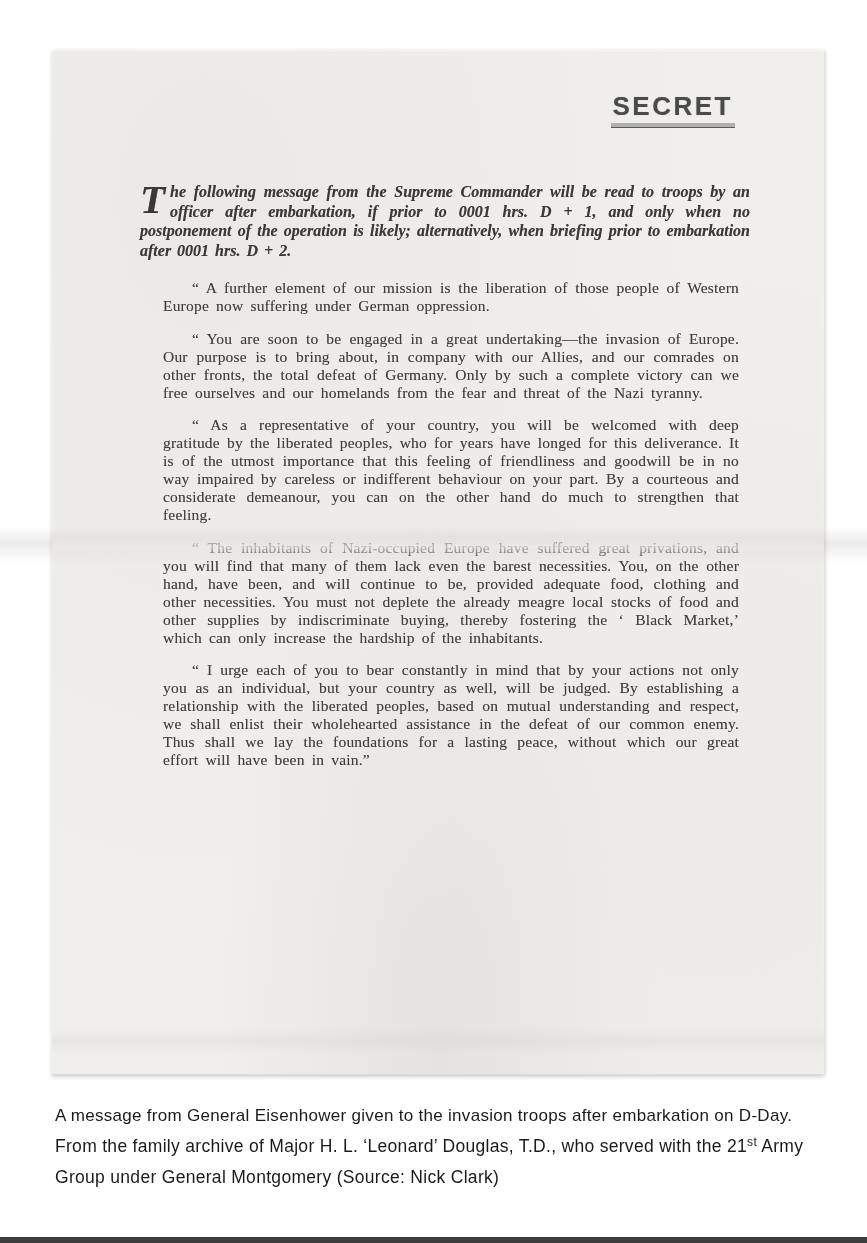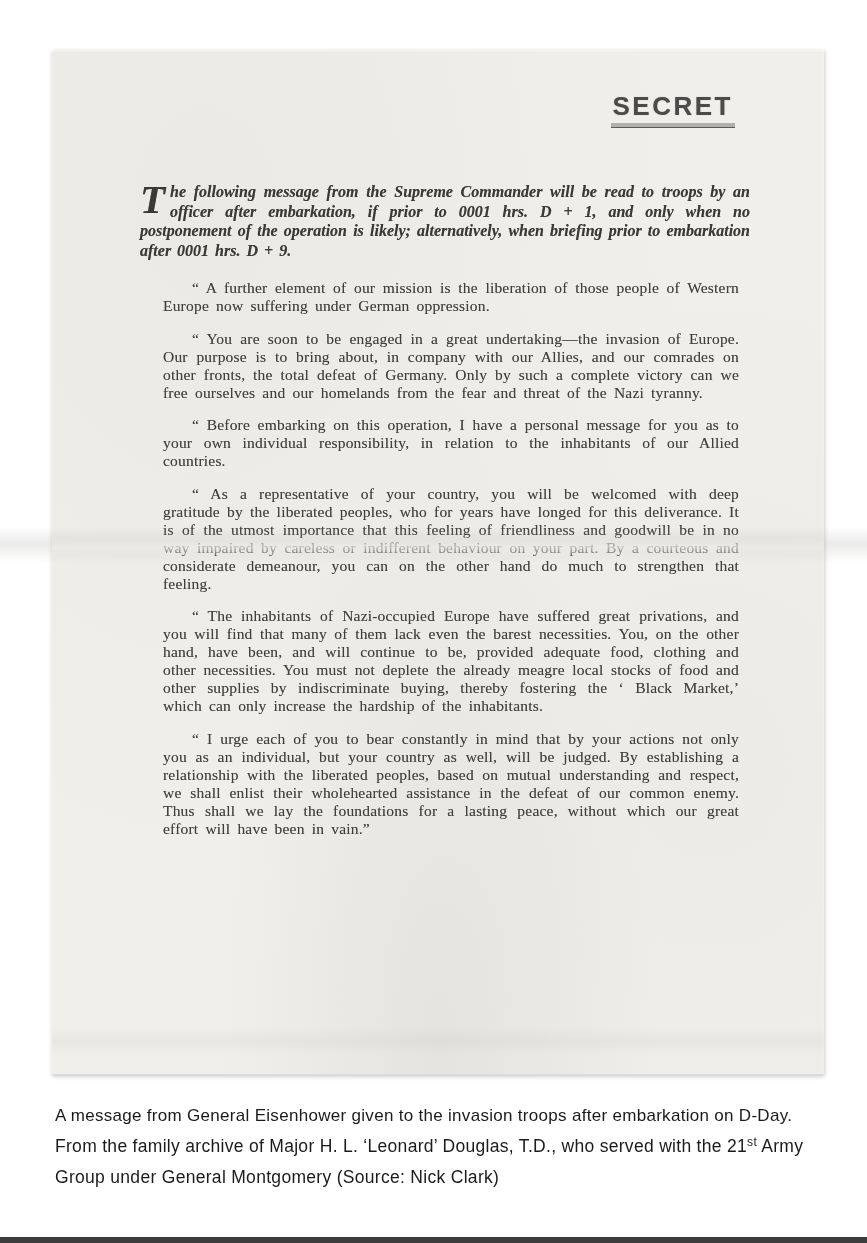--- a/index.html
+++ b/index.html
@@ -157,27 +157,26 @@
 </head>
 <body>
 
 <div id="canvas">
 
   <div class="paper">
 
     <div class="secret">SECRET</div>
 
     <div class="intro">
-      <span class="dropcap">T</span><span>he following message from the Supreme Commander will be read to troops by an officer after embarkation, if prior to 0001 hrs. D + 1, and only when no postponement of the operation is likely; alternatively, when briefing prior to embarkation after 0001 hrs. D + 9.</span>
+      <span class="dropcap">T</span><span>he following message from the Supreme Commander will be read to troops by an officer after embarkation, if prior to 0001 hrs. D + 1, and only when no postponement of the operation is likely; alternatively, when briefing prior to embarkation after 0001 hrs. D + 2.</span>
     </div>
 
     <div class="body-text">
       <p>“ A further element of our mission is the liberation of those people of Western Europe now suffering under German oppression.</p>
       <p>“ You are soon to be engaged in a great undertaking—the invasion of Europe.  Our purpose is to bring about, in company with our Allies, and our comrades on other fronts, the total defeat of Germany.  Only by such a complete victory can we free ourselves and our homelands from the fear and threat of the Nazi tyranny.</p>
-      <p>“ Before embarking on this operation, I have a personal message for you as to your own individual responsibility, in relation to the inhabitants of our Allied countries.</p>
       <p>“ As a representative of your country, you will be welcomed with deep gratitude by the liberated peoples, who for years have longed for this deliverance.  It is of the utmost importance that this feeling of friendliness and goodwill be in no way impaired by careless or indifferent behaviour on your part.  By a courteous and considerate demeanour, you can on the other hand do much to strengthen that feeling.</p>
       <p>“ The inhabitants of Nazi-occupied Europe have suffered great privations, and you will find that many of them lack even the barest necessities.  You, on the other hand, have been, and will continue to be, provided adequate food, clothing and other necessities.  You must not deplete the already meagre local stocks of food and other supplies by indiscriminate buying, thereby fostering the ‘ Black Market,’ which can only increase the hardship of the inhabitants.</p>
       <p>“ I urge each of you to bear constantly in mind that by your actions not only you as an individual, but your country as well, will be judged.  By establishing a relationship with the liberated peoples, based on mutual understanding and respect, we shall enlist their wholehearted assistance in the defeat of our common enemy.  Thus shall we lay the foundations for a lasting peace, without which our great effort will have been in vain.”</p>
     </div>
 
   </div>
 
   <div class="crease-main"></div>
   <div class="crease-fade"></div>
   <div class="crease-bottom"></div>

